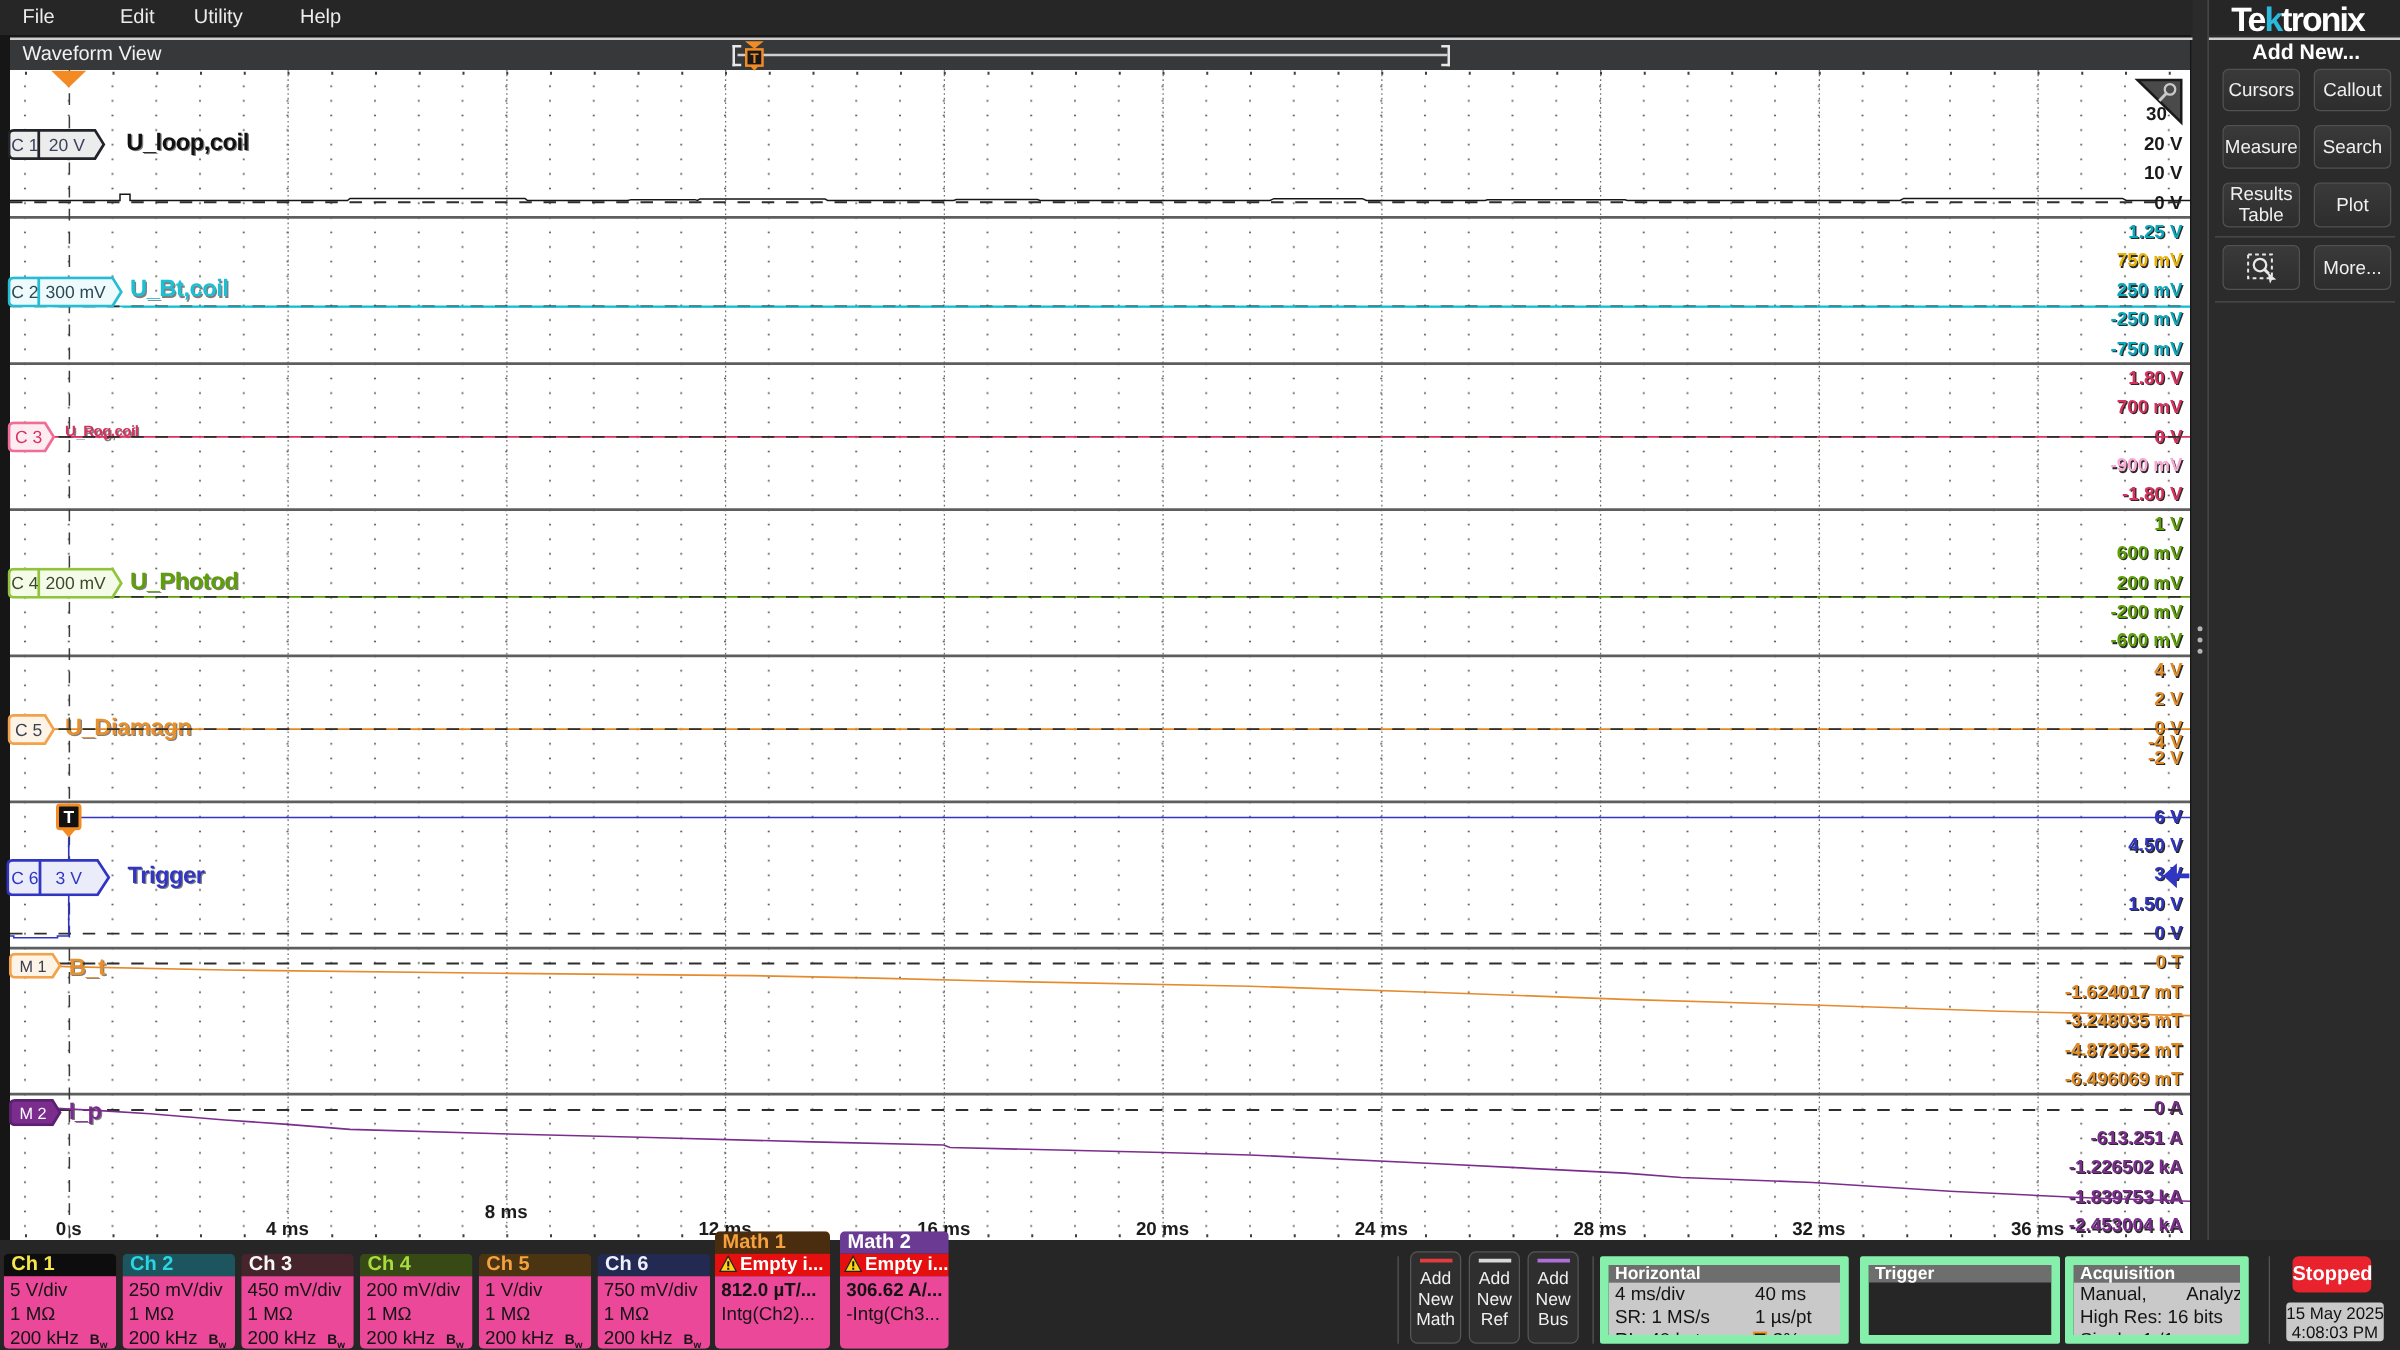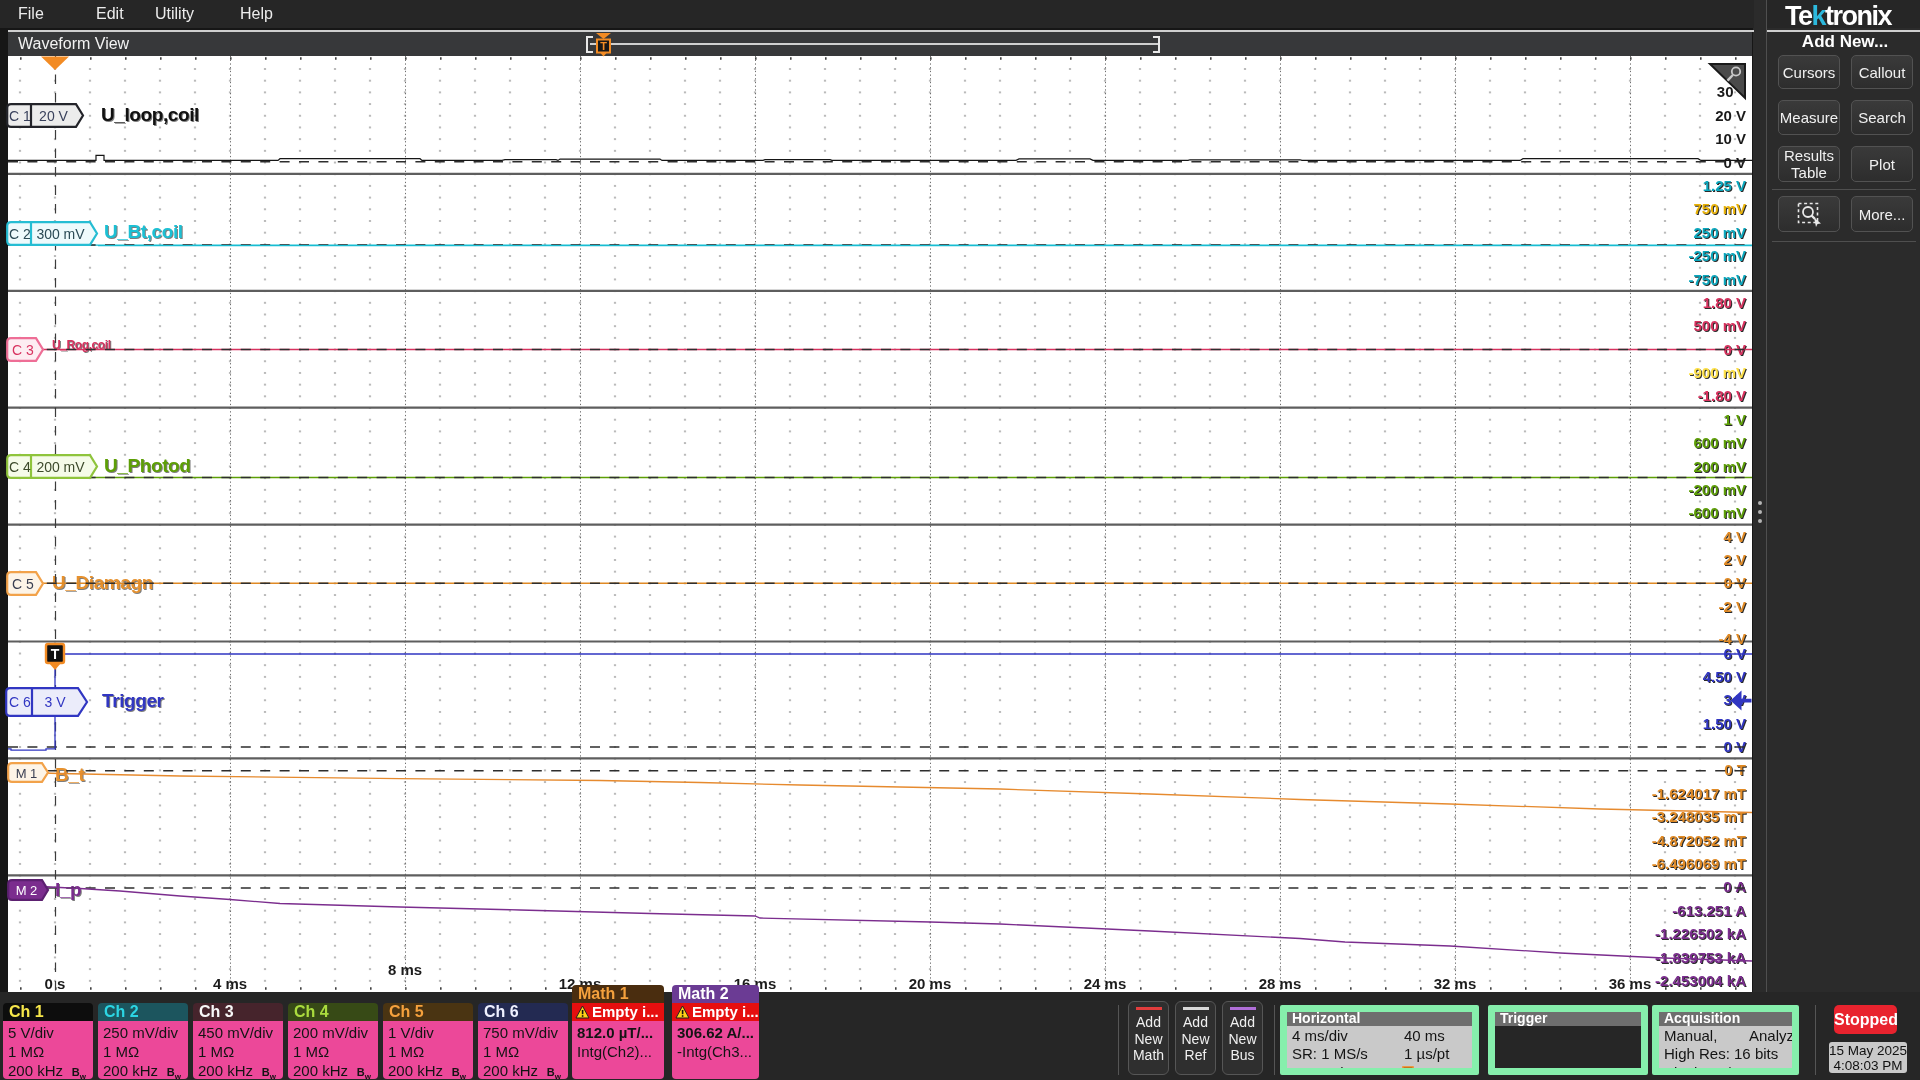--- a/index.html
+++ b/index.html
@@ -97,34 +97,34 @@
 <div class="vlab " style="top:83.4px;color:#1a1a1a">30&nbsp;&nbsp;&nbsp;</div>
 <div class="vlab " style="top:106.8px;color:#1a1a1a">20 V</div>
 <div class="vlab " style="top:130.2px;color:#1a1a1a">10 V</div>
 <div class="vlab " style="top:153.6px;color:#1a1a1a">0 V</div>
 <div class="vlab lsh" style="top:176.9px;color:#0ba7bd">1.25 V</div>
 <div class="vlab lsh" style="top:200.3px;color:#eab308">750 mV</div>
 <div class="vlab lsh" style="top:223.7px;color:#0ba7bd">250 mV</div>
 <div class="vlab lsh" style="top:247.10000000000002px;color:#0ba7bd">-250 mV</div>
 <div class="vlab lsh" style="top:270.5px;color:#0ba7bd">-750 mV</div>
 <div class="vlab lsh" style="top:293.8px;color:#d8325f">1.80 V</div>
-<div class="vlab lsh" style="top:317.2px;color:#d8325f">500 mV</div>
+<div class="vlab lsh" style="top:317.2px;color:#d8325f">700 mV</div>
 <div class="vlab lsh" style="top:340.6px;color:#d8325f">0 V</div>
-<div class="vlab lsh" style="top:364.0px;color:#fde047">-900 mV</div>
+<div class="vlab lsh" style="top:364.0px;color:#f9a8d4">-900 mV</div>
 <div class="vlab lsh" style="top:387.4px;color:#d8325f">-1.80 V</div>
 <div class="vlab lsh" style="top:410.70000000000005px;color:#5d9f06">1 V</div>
 <div class="vlab lsh" style="top:434.1px;color:#5d9f06">600 mV</div>
 <div class="vlab lsh" style="top:457.50000000000006px;color:#5d9f06">200 mV</div>
 <div class="vlab lsh" style="top:480.90000000000003px;color:#5d9f06">-200 mV</div>
 <div class="vlab lsh" style="top:504.30000000000007px;color:#5d9f06">-600 mV</div>
 <div class="vlab lsh" style="top:527.6px;color:#e08a25">4 V</div>
 <div class="vlab lsh" style="top:551.0px;color:#e08a25">2 V</div>
 <div class="vlab lsh" style="top:574.4px;color:#e08a25">0 V</div>
 <div class="vlab lsh" style="top:597.8px;color:#e08a25">-2 V</div>
-<div class="vlab lsh" style="top:630px;color:#e08a25">-4 V</div>
+<div class="vlab lsh" style="top:585px;color:#e08a25">-4 V</div>
 <div class="vlab lsh" style="top:644.5px;color:#3136c2">6 V</div>
 <div class="vlab lsh" style="top:667.9px;color:#3136c2">4.50 V</div>
 <div class="vlab lsh" style="top:691.3px;color:#3136c2">3 V</div>
 <div class="vlab lsh" style="top:714.7px;color:#3136c2">1.50 V</div>
 <div class="vlab lsh" style="top:738.1px;color:#3136c2">0 V</div>
 <div class="vlab lsh" style="top:761.4000000000001px;color:#e08a25">0 T</div>
 <div class="vlab lsh" style="top:784.8000000000001px;color:#e08a25">-1.624017 mT</div>
 <div class="vlab lsh" style="top:808.2px;color:#e08a25">-3.248035 mT</div>
 <div class="vlab lsh" style="top:831.6000000000001px;color:#e08a25">-4.872052 mT</div>
 <div class="vlab lsh" style="top:855.0000000000001px;color:#e08a25">-6.496069 mT</div>

